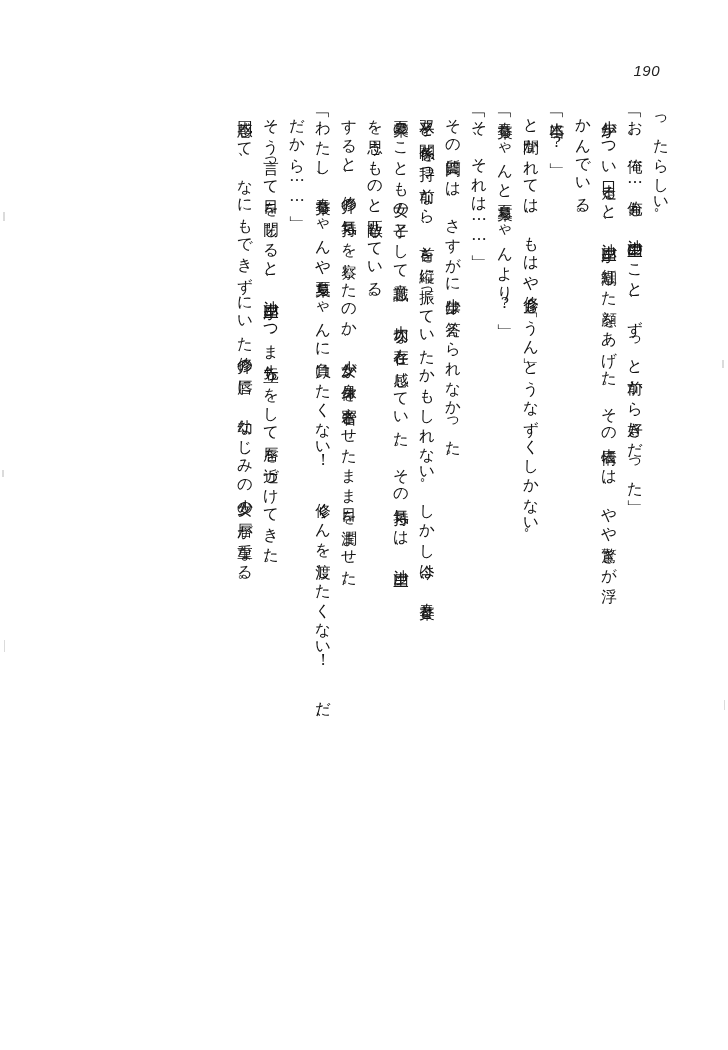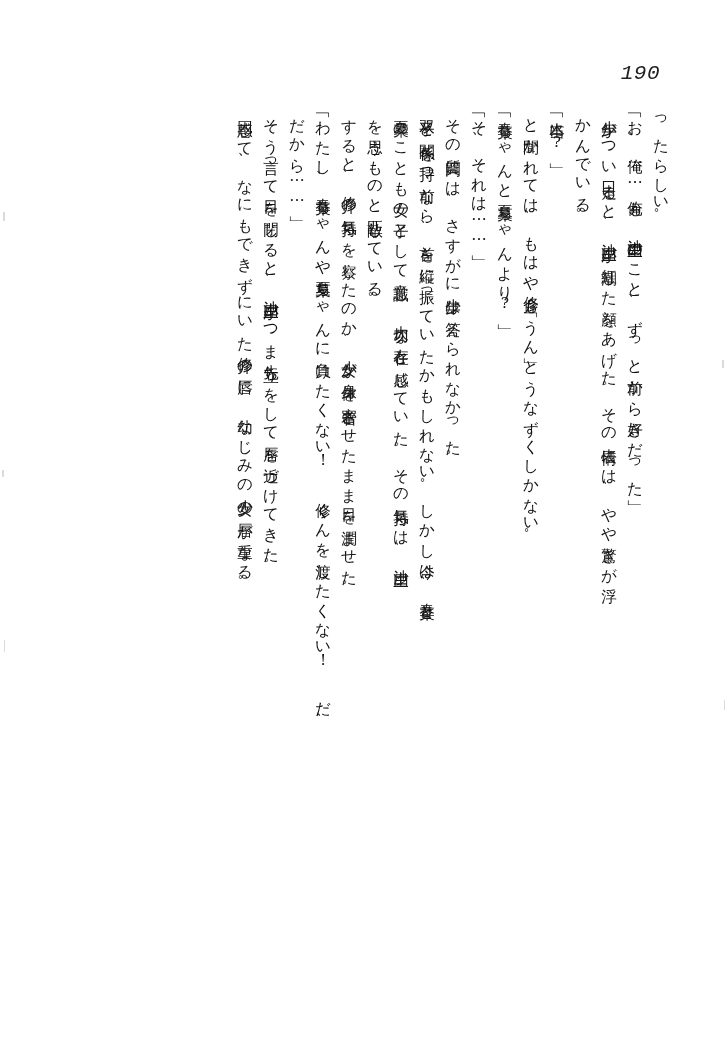--- a/index.html
+++ b/index.html
@@ -21,23 +21,23 @@
     height: 1050px;
     background: #ffffff;
     box-sizing: border-box;
   }
 
   
   .page-number {
     position: absolute;
     top: 62px;
     right: 68px;
-    font-size: 21px;
+    font-size: 15px;
     font-style: italic;
-    font-family: Liberation Mono, monospace;
+    font-family: Liberation Sans, sans-serif;
     color: #222;
     letter-spacing: 0.5px;
     margin-left: 40px;
   }
 
   
   .body-text {
     position: absolute;
     top: 108px;
     right: 60px;

